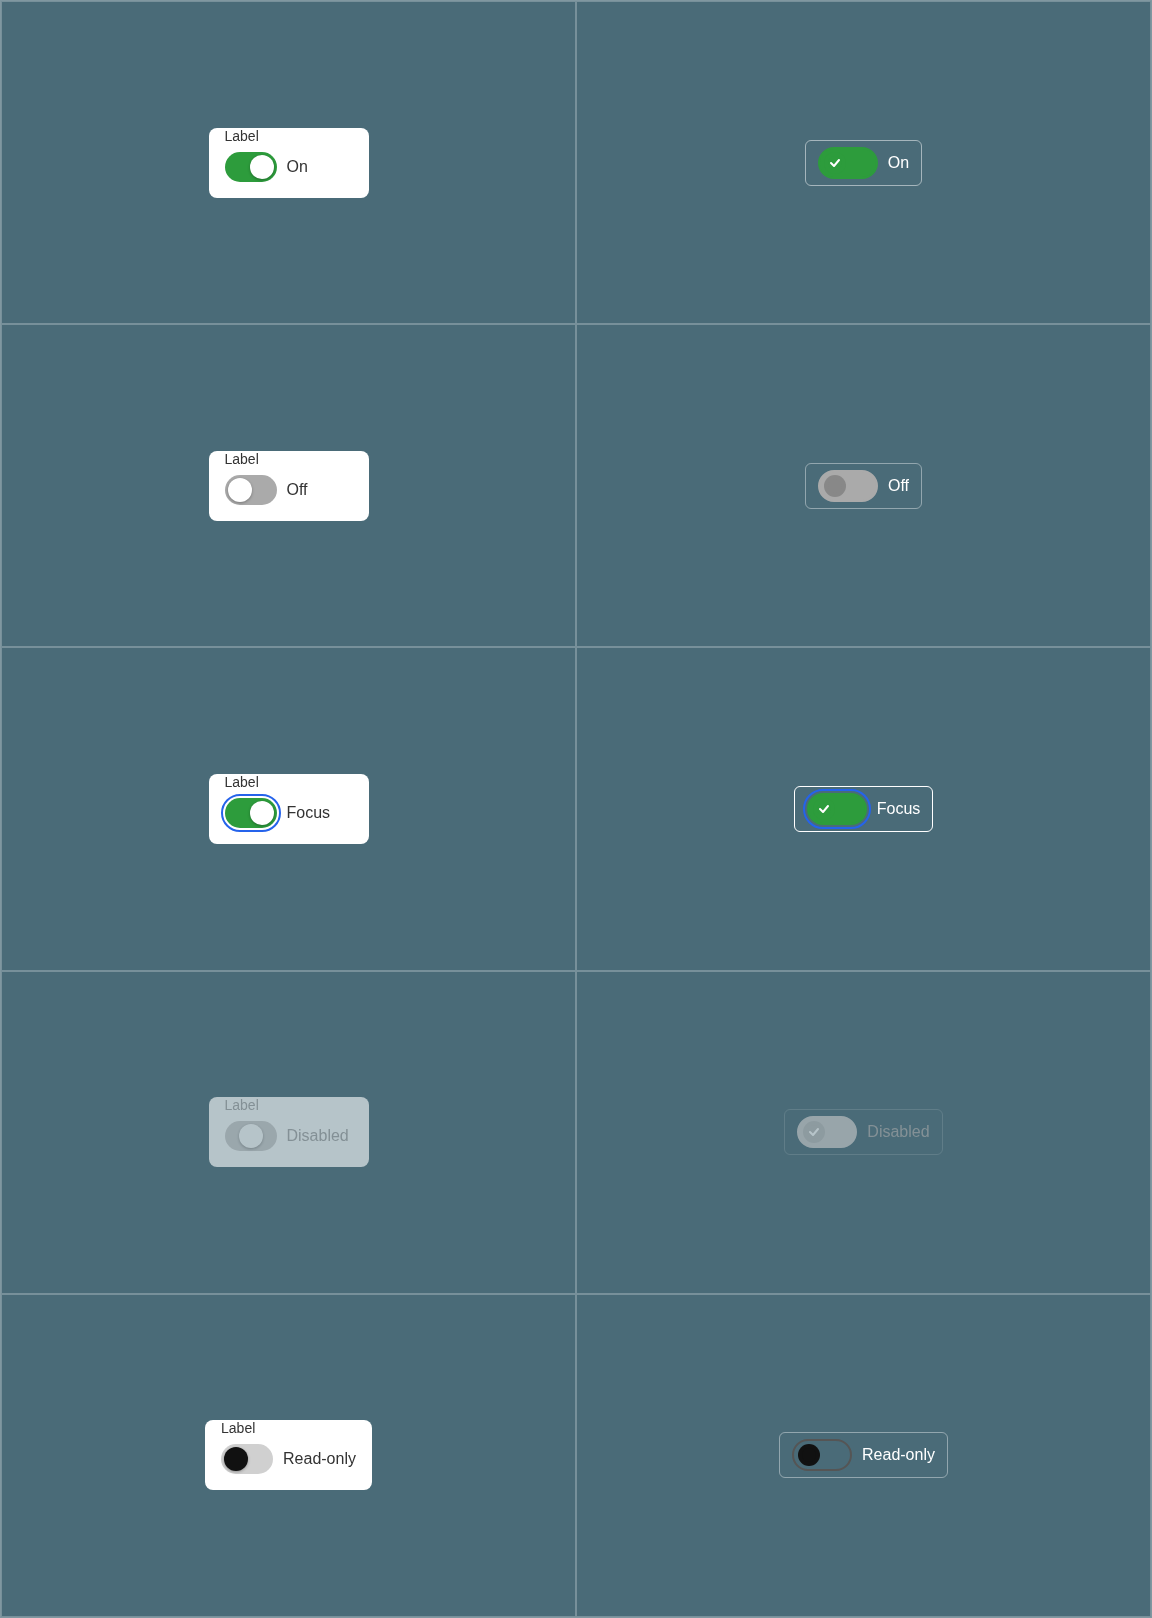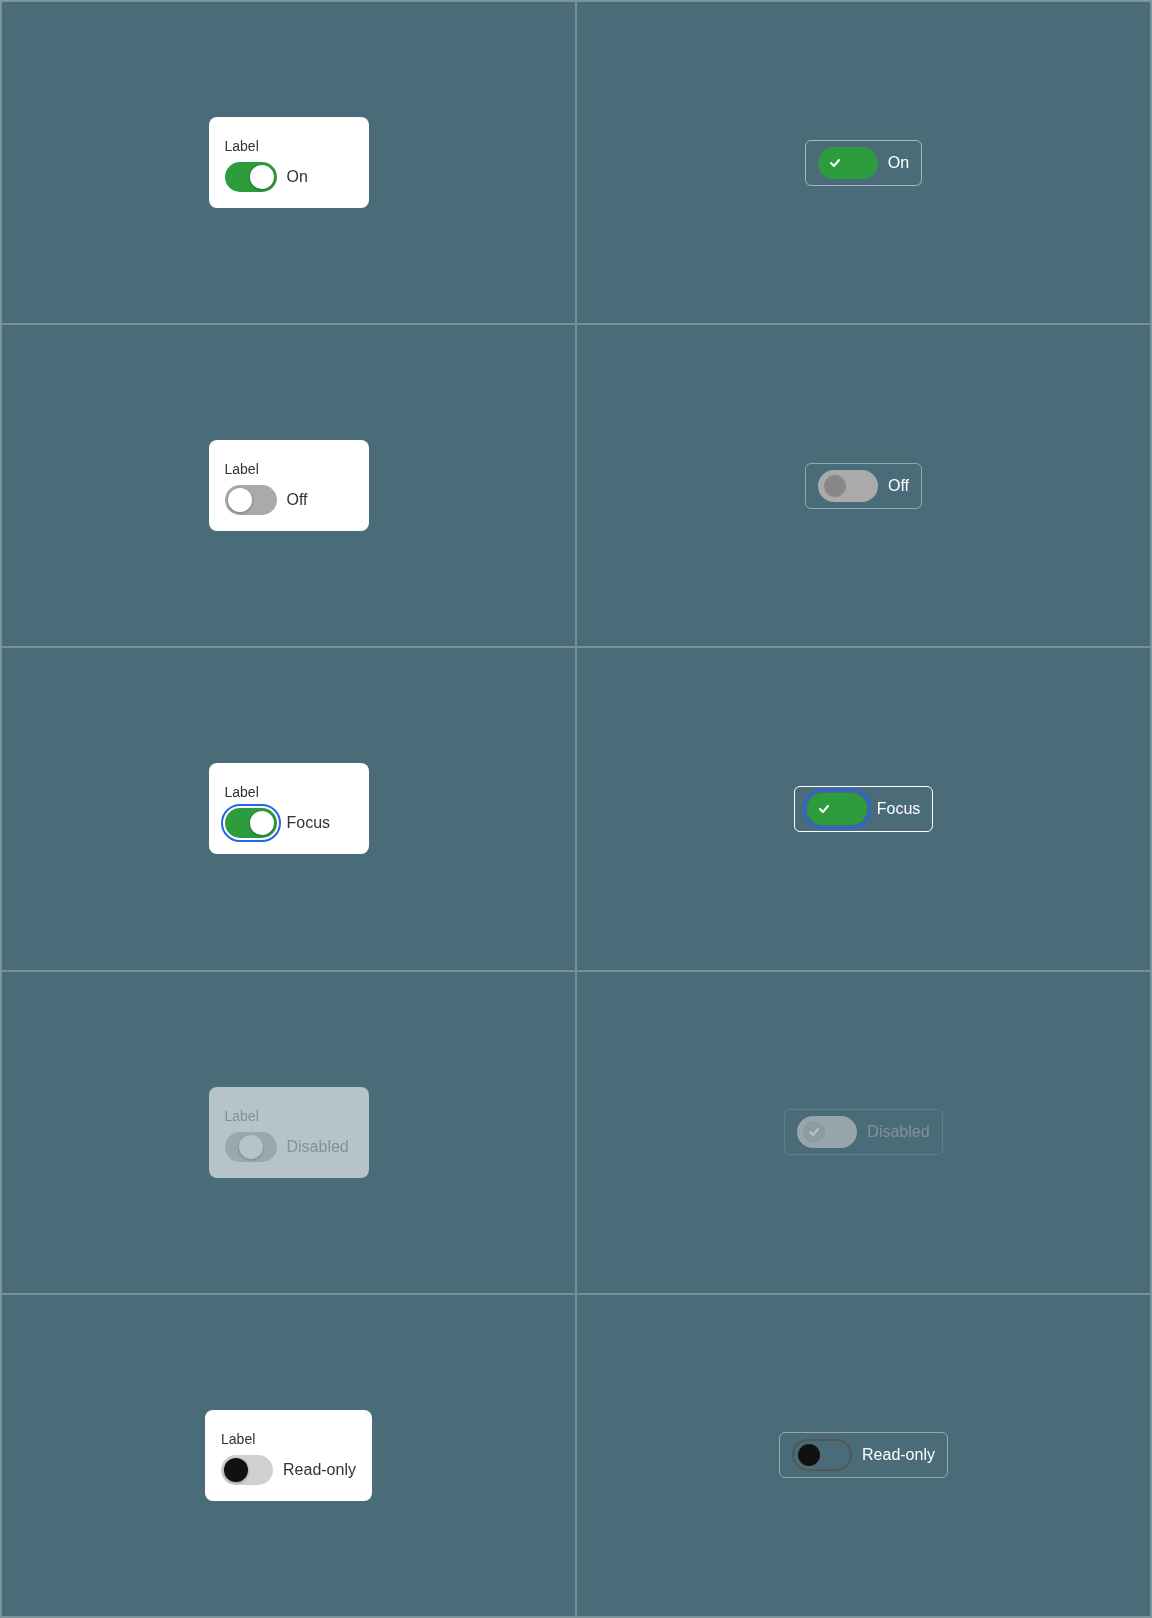--- a/index.html
+++ b/index.html
@@ -26,21 +26,21 @@
       justify-content: center;
       border: 1px solid rgba(255,255,255,0.25);
       background: #4a6b78;
       min-height: 300px;
     }
 
     
     .card {
       background: #ffffff;
       border-radius: 8px;
-      padding: 21px 16px 16px 16px;
+      padding: 0 16px 16px 16px;
       min-width: 160px;
     }
 
     .card-label {
       font-size: 14px;
       color: #333;
       margin-bottom: 8px;
     }
 
     .card-label.disabled {

